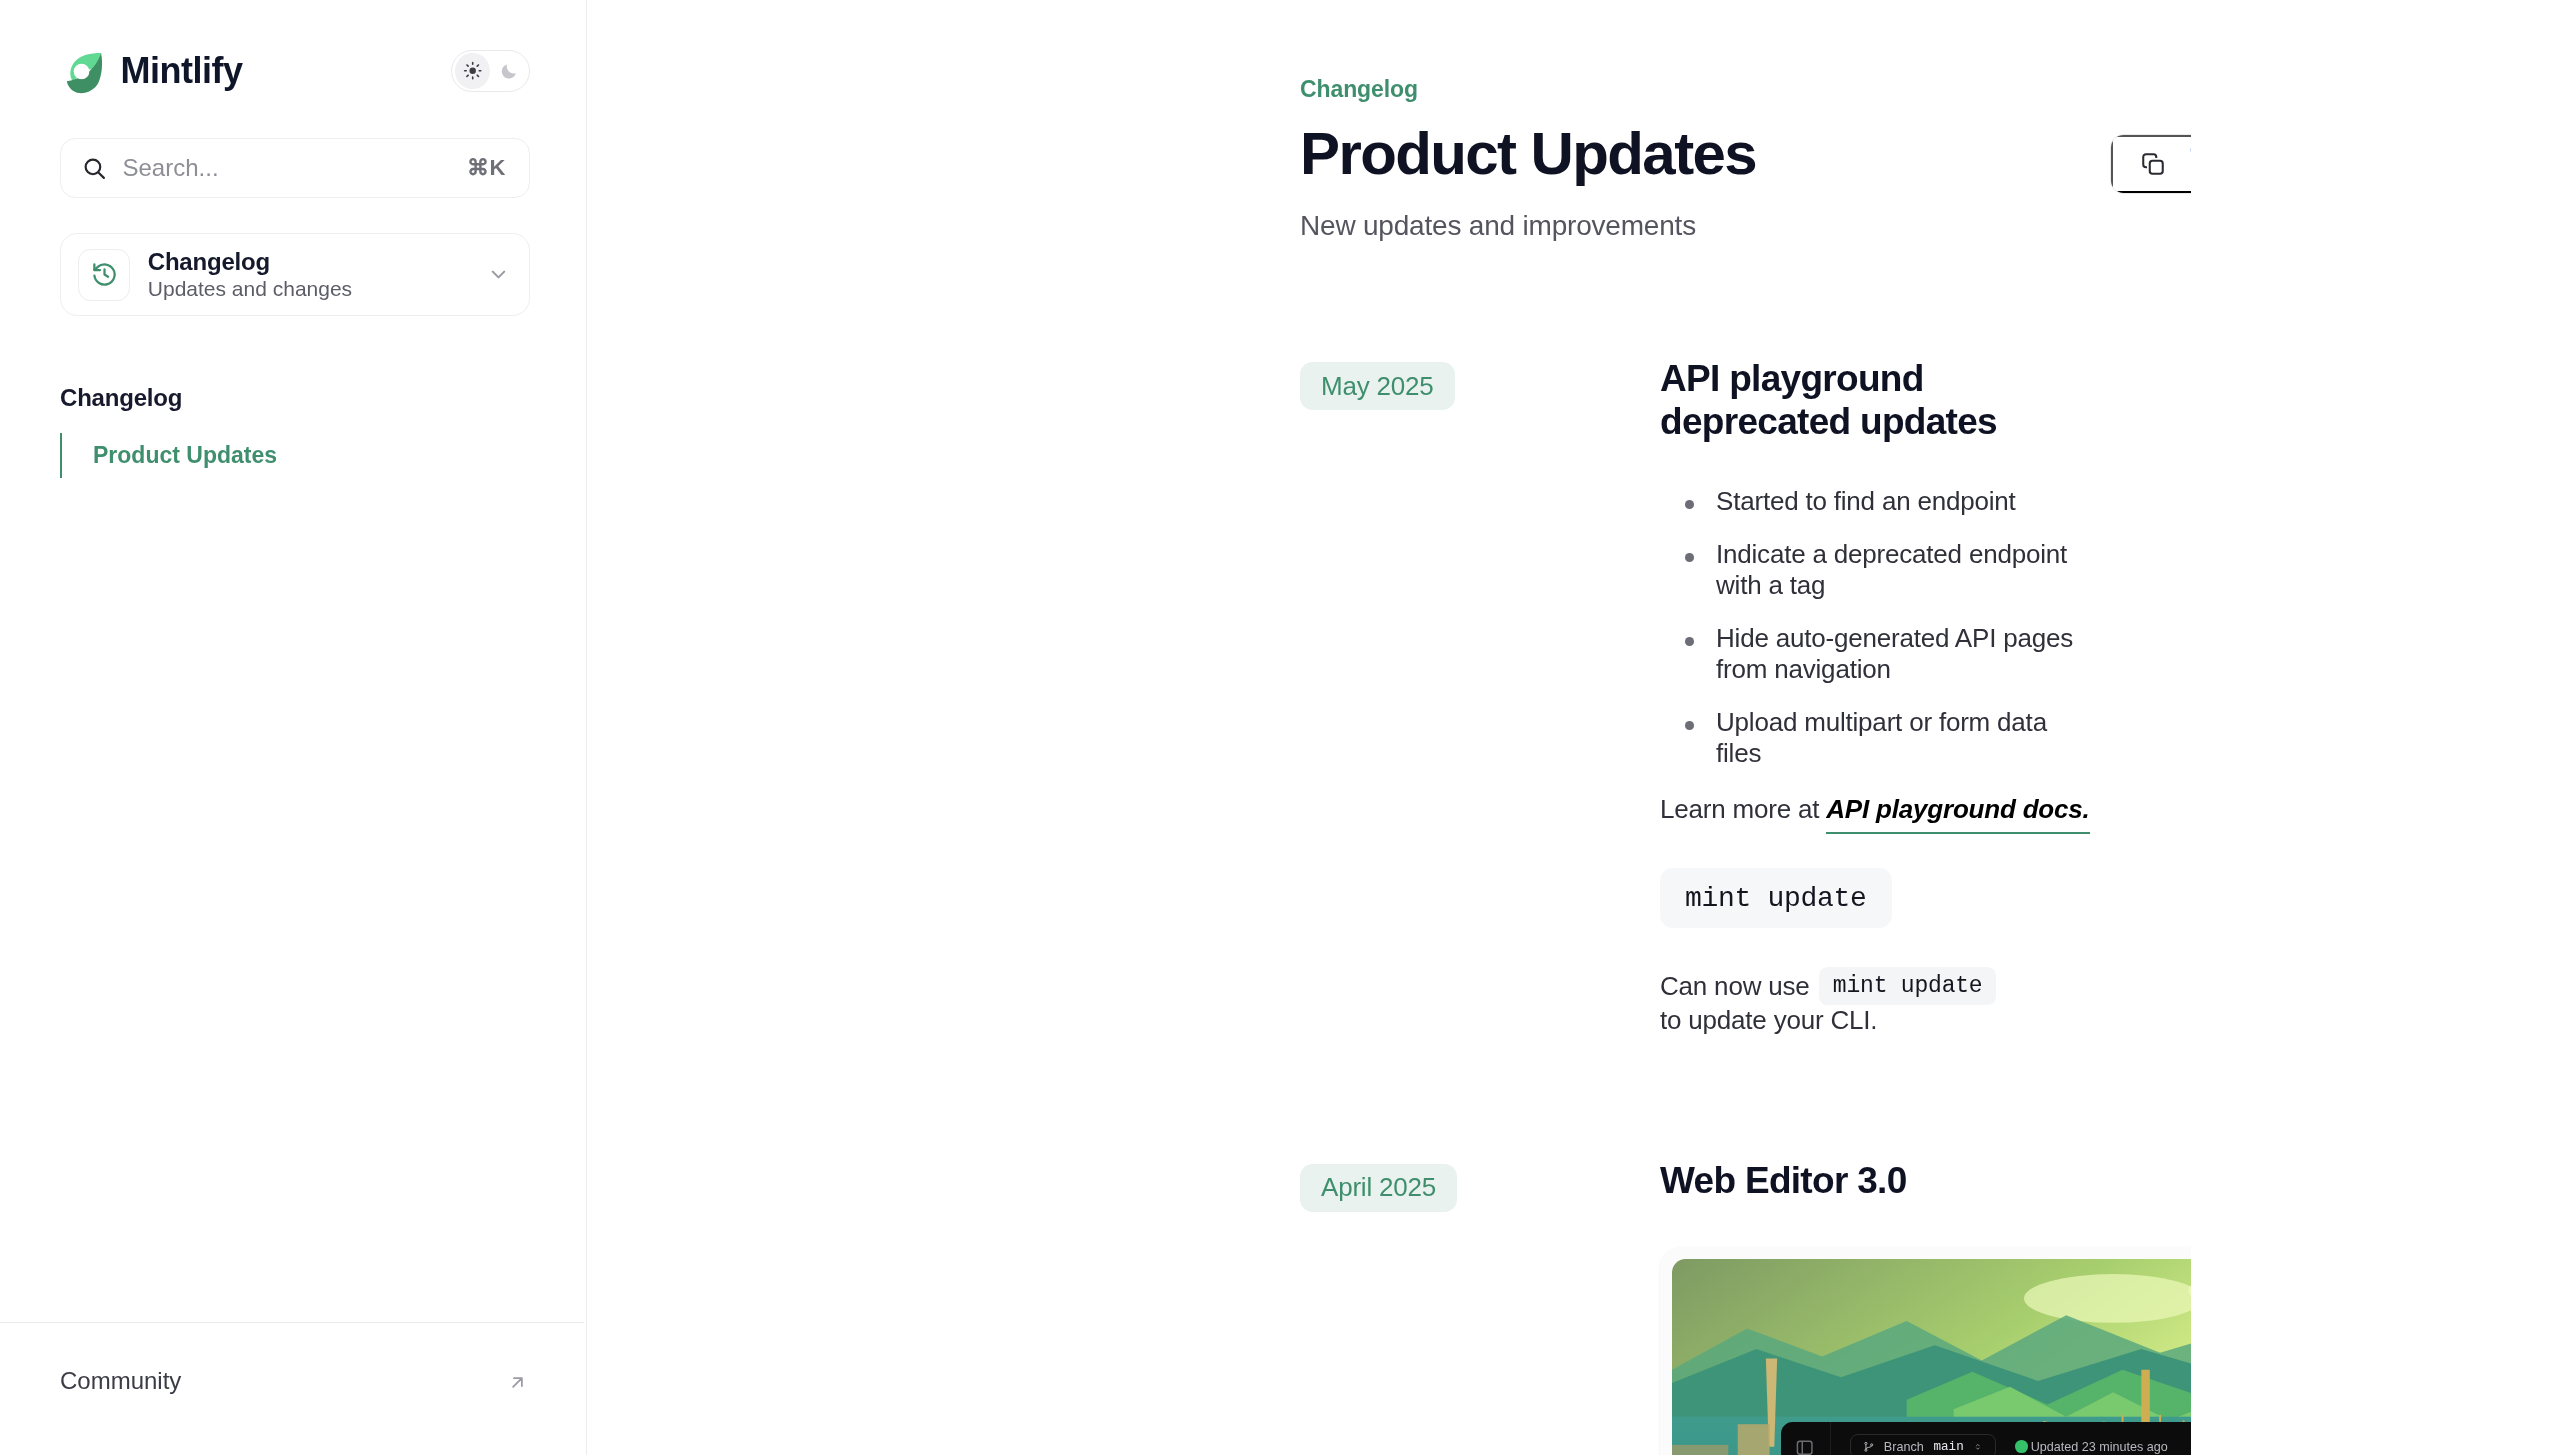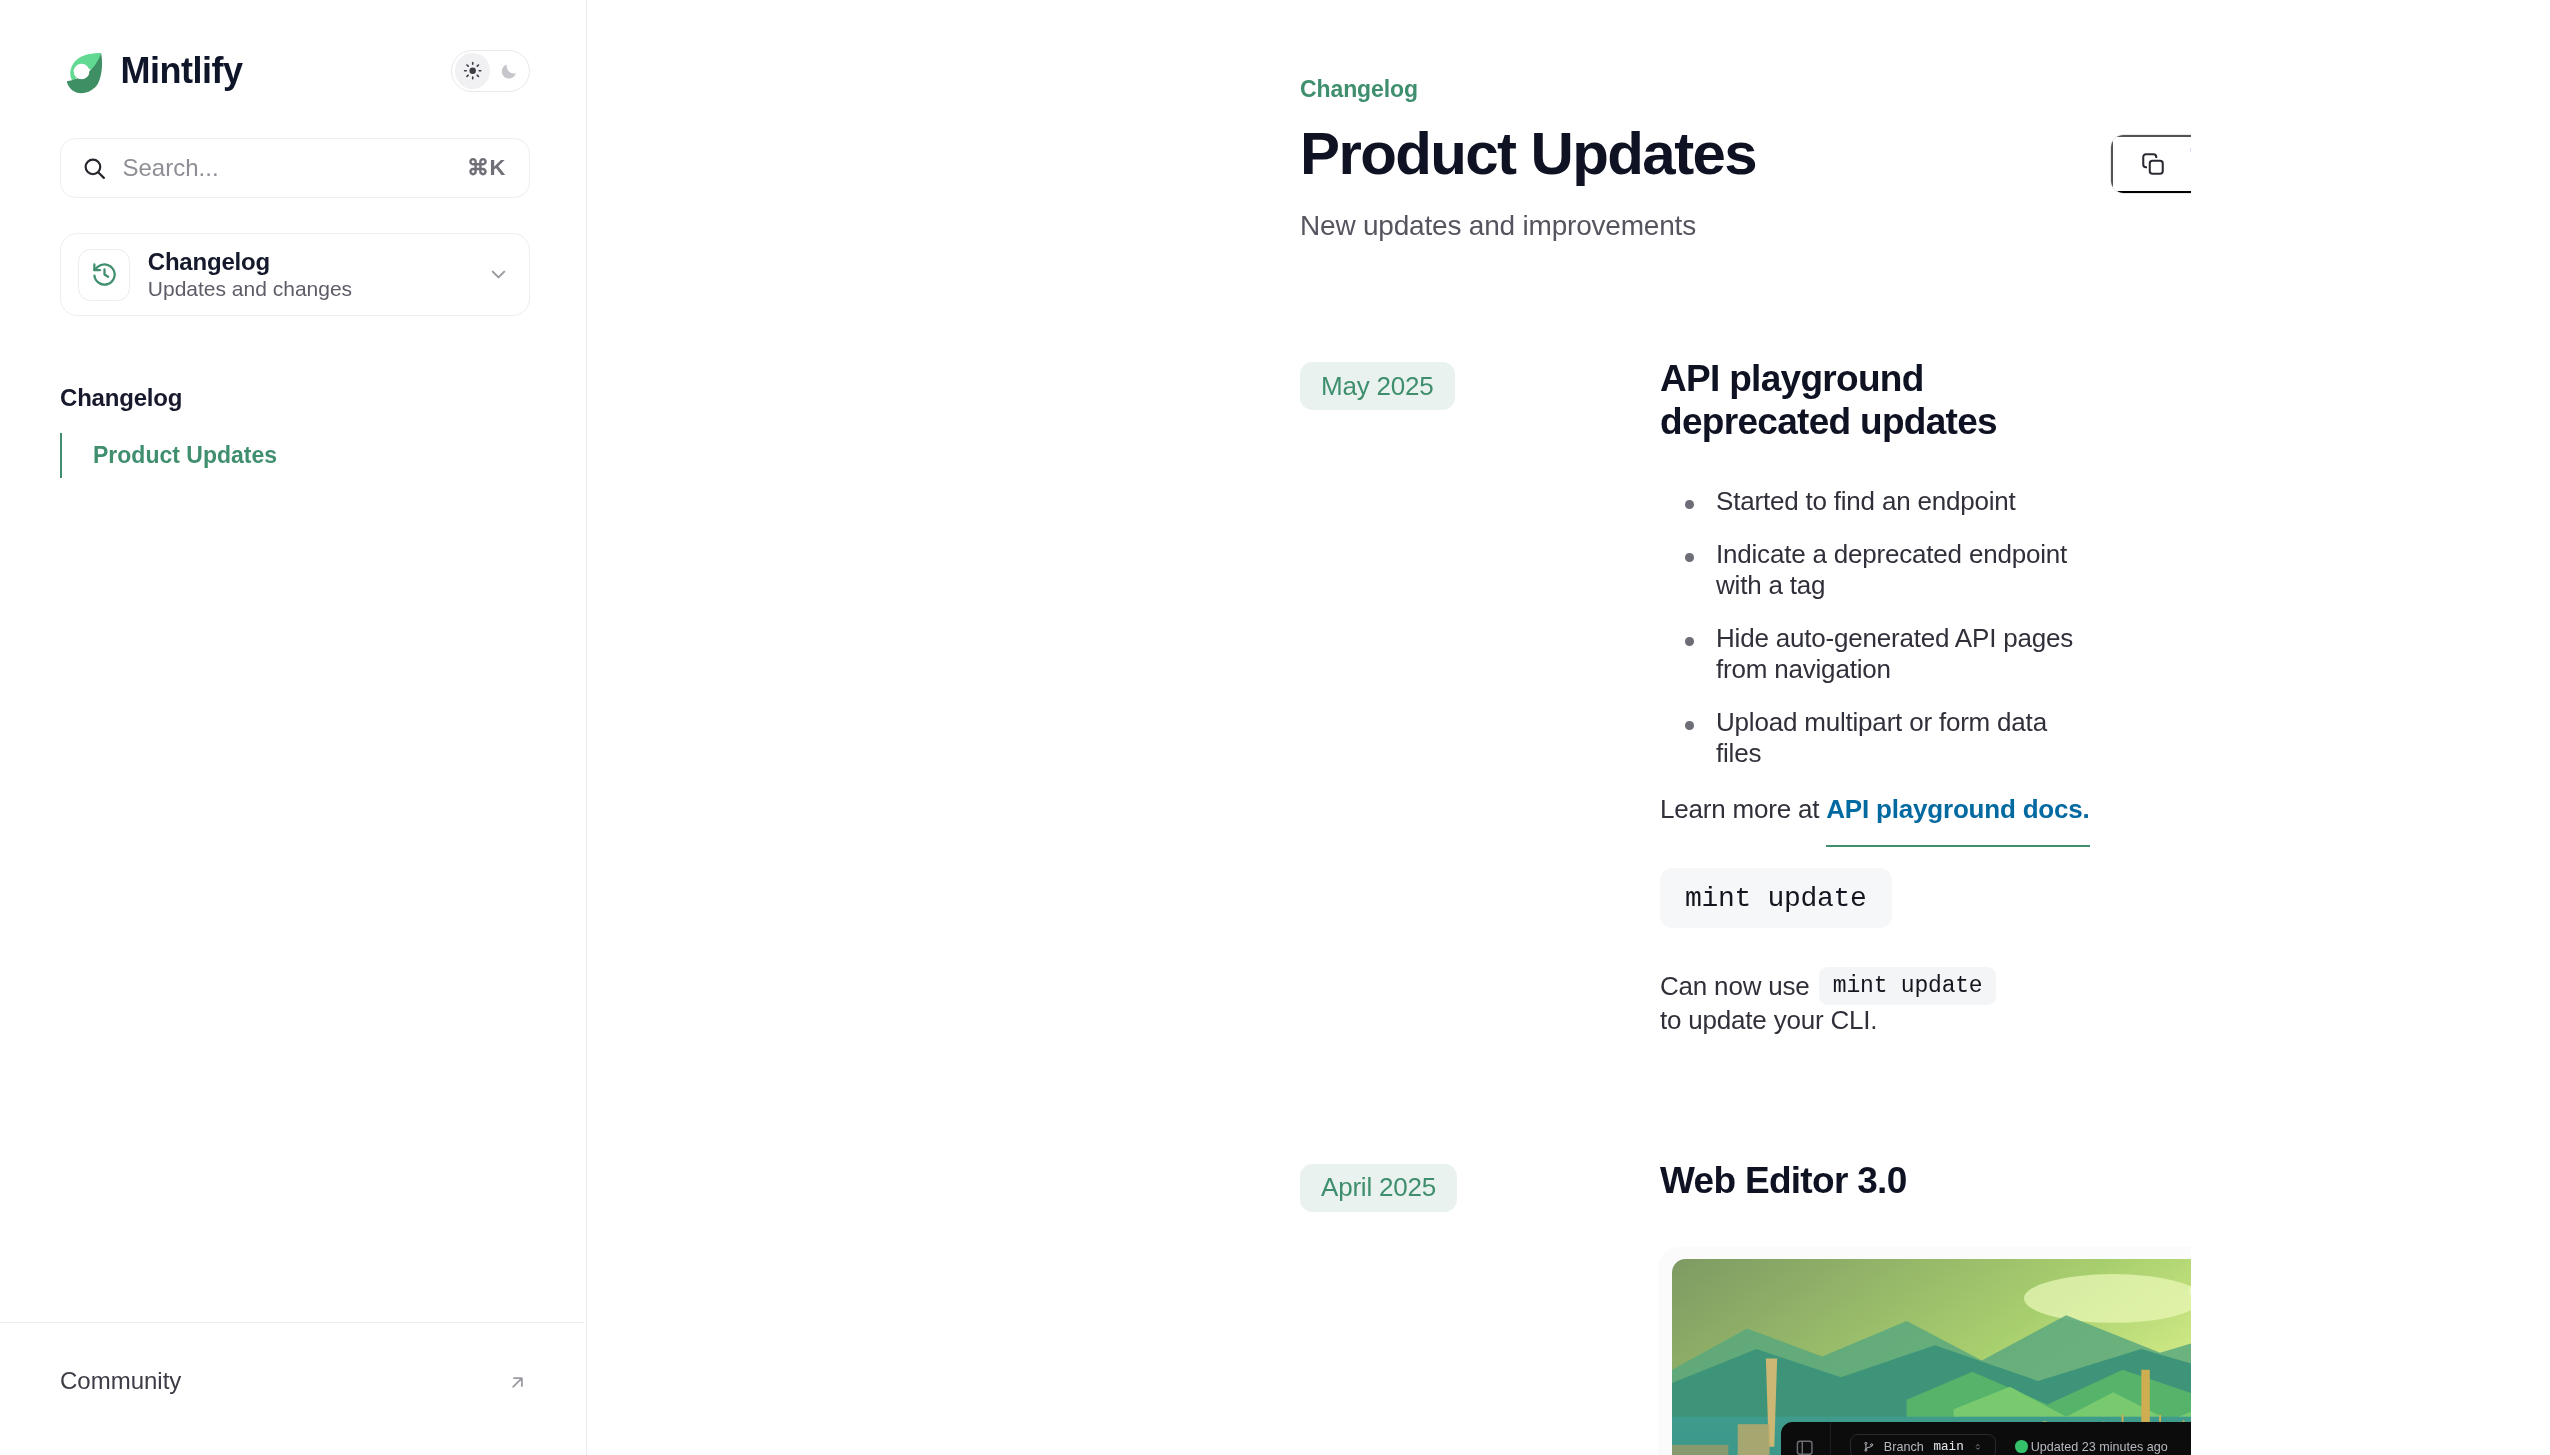--- a/index.html
+++ b/index.html
@@ -121,22 +121,22 @@
   .bullets li {
     position: relative; padding-left: 56px; font-size: 26px; color: #30303a;
     margin-bottom: 22px; letter-spacing: -0.2px;
   }
   .bullets li::before {
     content: ""; position: absolute; left: 25px; top: 13.6px;
     width: 8.7px; height: 8.7px; border-radius: 50%; background: #6d6d77;
   }
   .learn-line { margin-top: 25px; font-size: 26px; color: #30303a; letter-spacing: -0.2px; }
   .learn-link {
-    color: #0369a1; font-weight: 700; text-decoration: none;
-    border-bottom: 2.4px solid #3f8f6e; padding-bottom: 21px;
+    color: #000000; font-weight: 700; text-decoration: none;
+    border-bottom: 2.4px solid #3f8f6e; padding-bottom: 8px; font-style: italic;
   }
   .code-block {
     display: inline-block; margin-top: 43px; background: #f6f7f8; border-radius: 12.6px;
     padding: 14.5px 25px; font-family: "Liberation Mono", monospace;
     font-size: 28px; color: #14161f; letter-spacing: -0.3px;
   }
   .cli-line { margin-top: 39px; font-size: 26px; color: #30303a; letter-spacing: -0.2px; display: flex; align-items: center; gap: 0; flex-wrap: wrap; }
   .code-inline {
     background: #f4f5f6; border-radius: 8.7px; padding: 5.8px 13.6px; margin: 0 9.7px;
     font-family: "Liberation Mono", monospace; font-size: 23px; color: #14161f;

